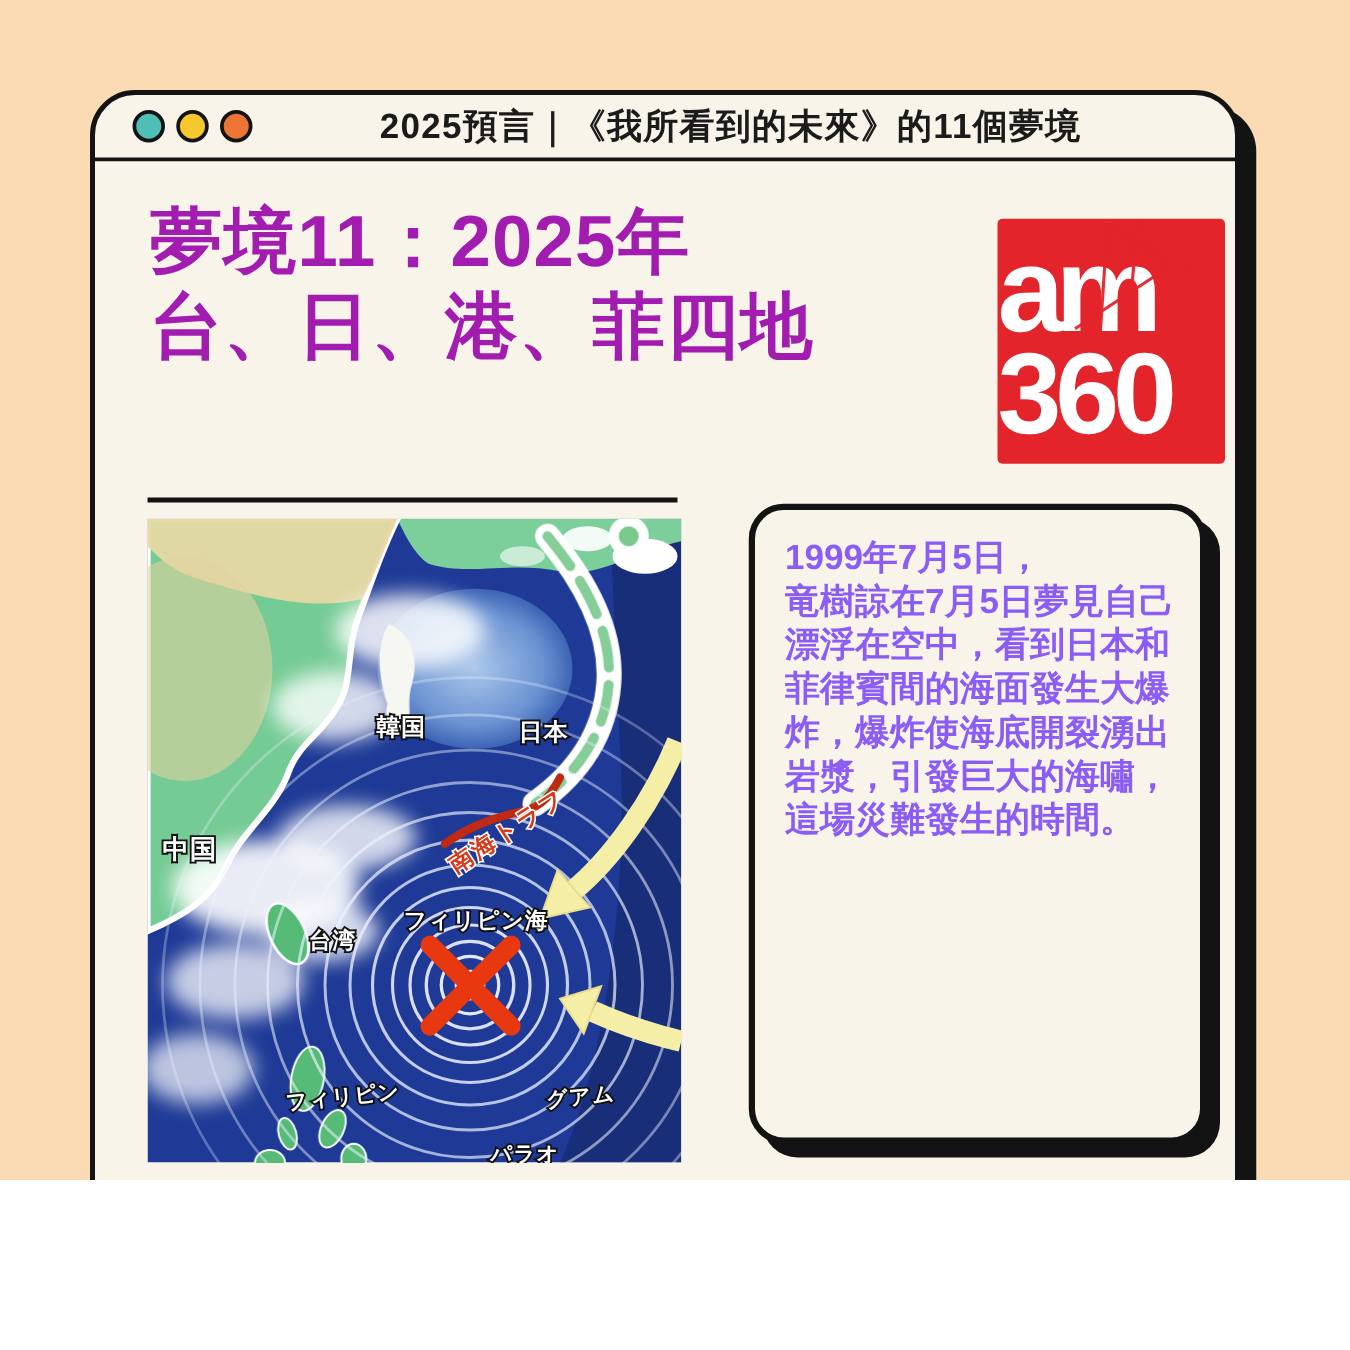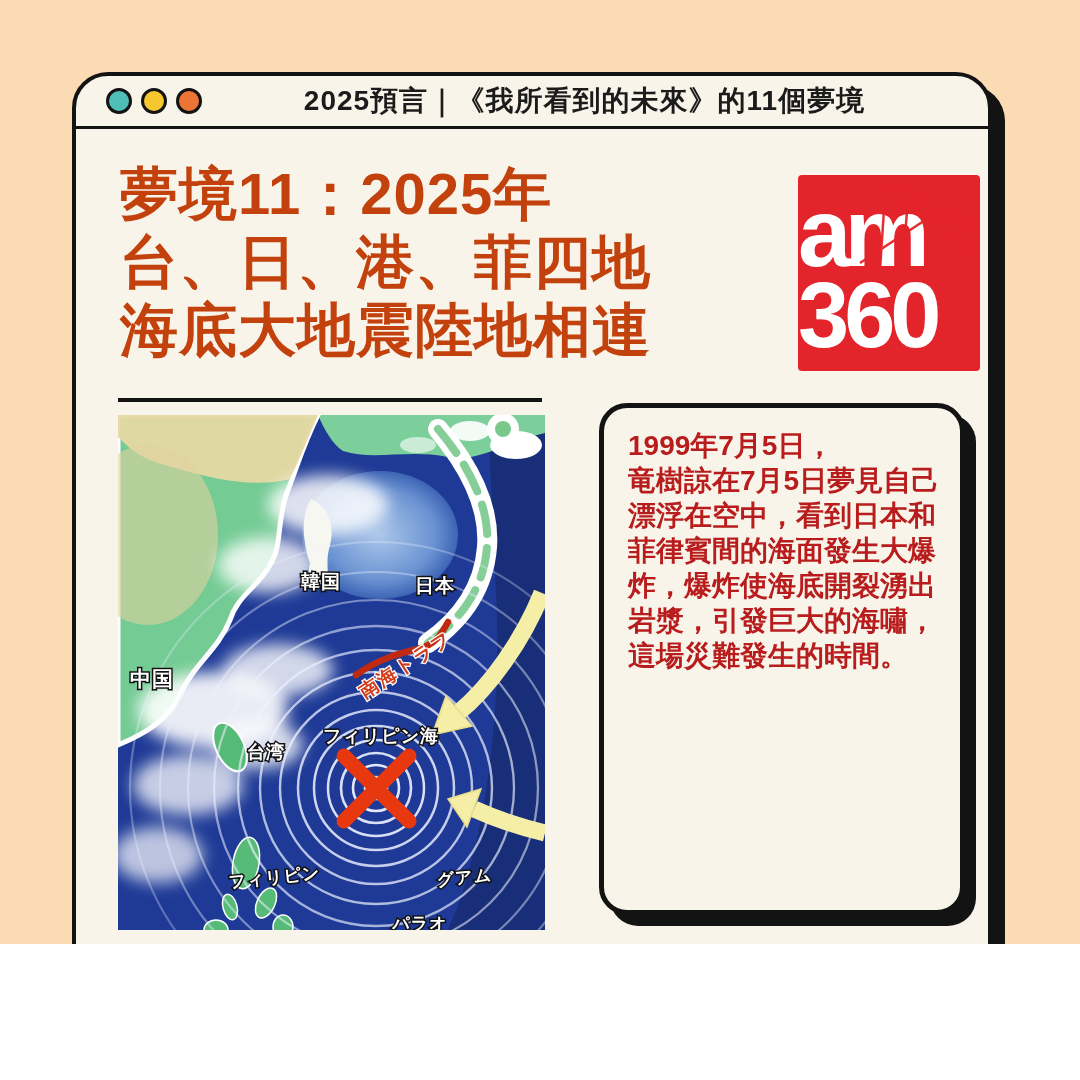--- a/index.html
+++ b/index.html
@@ -19,21 +19,21 @@
     width:26px; height:26px; border-radius:50%; border:3px solid #131313;
     margin-right:9px; flex:0 0 auto;
   }
   .window-title {
     flex:1; text-align:center; font-size:28px; font-weight:600; color:#1b1b1b;
     letter-spacing:1px; white-space:nowrap;
   }
 
   .headline {
     position:absolute; left:44px; top:84px; width:680px;
-    font-size:58px; line-height:68px; font-weight:900; color:#c2410c;
+    font-size:58px; line-height:68px; font-weight:900; color:#a21caf;
     letter-spacing:1px;
   }
 
   .logo {
     position:absolute; left:722px; top:99px; width:182px; height:196px;
     border-radius:4px; background:#E3242B; color:#fff;
     display:flex; flex-direction:column; align-items:flex-start; justify-content:center;
     font-weight:900; overflow:hidden;
   }
   .logo .l1 { font-size:96px; line-height:78px; letter-spacing:-7px; margin-top:6px; }
@@ -51,42 +51,41 @@
   .trough-label {
     font-family:"Liberation Sans","DejaVu Sans",sans-serif; font-weight:bold;
     fill:#d23c1b; stroke:#ffffff; stroke-width:2.5px; paint-order:stroke; letter-spacing:2px;
   }
 
   .article-box {
     position:absolute; left:523px; top:327px; width:366px; height:512px;
     background:#F8F4EA; border:5px solid #131313; border-radius:28px;
     box-shadow:11px 11px 0 0 #131313;
     padding:20px 18px 0 24px;
-    font-size:28px; line-height:35px; font-weight:700; color:#b91c1c;
+    font-size:28px; line-height:35px; font-weight:700; color:#8b5cf6;
   }
   .article-box .para { margin-bottom:35px; }
 </style>
 </head>
 <body>
 
 <div id="canvas" style="background-color: rgb(251, 219, 180);">
 
   <div class="window">
 
     <div class="titlebar">
       <div class="dot" style="background-color: rgb(79, 190, 183);"></div>
       <div class="dot" style="background-color: rgb(246, 200, 46);"></div>
       <div class="dot" style="background-color: rgb(236, 116, 52);"></div>
       <div class="window-title">2025預言｜《我所看到的未來》的11個夢境</div>
     </div>
 
     <div class="headline">
       <div>夢境11：2025年</div>
       <div>台、日、港、菲四地</div>
-      <div>海底大地震陸地相連</div>
     </div>
 
     <div class="logo" style="background-color: rgb(227, 36, 43);">
       <div class="l1">am</div>
       <div class="l2">360</div>
       <svg class="bridge" width="182" height="100" viewBox="0 0 182 100">
         <g stroke="#E3242B" stroke-width="2.5" opacity="0.95">
           <line x1="95" y1="8" x2="178" y2="58"></line>
           <line x1="100" y1="30" x2="180" y2="42"></line>
           <line x1="88" y1="4" x2="82" y2="95"></line>

